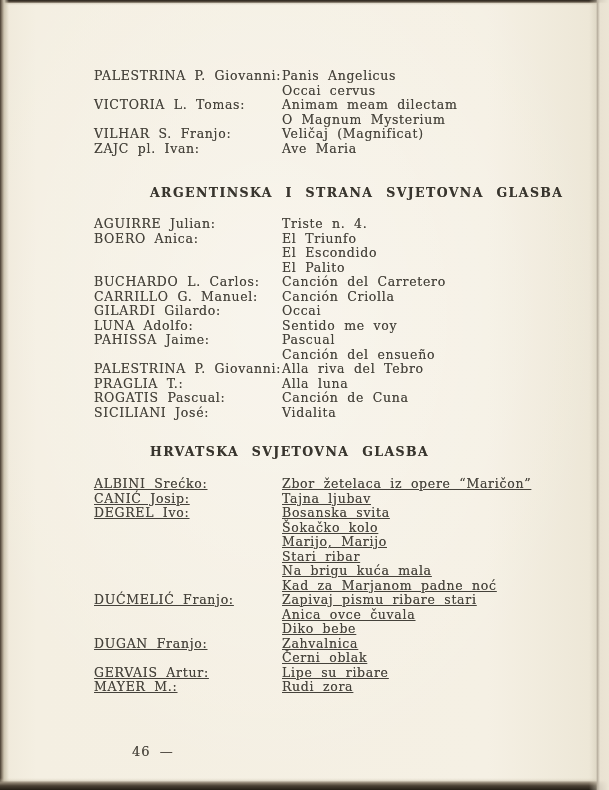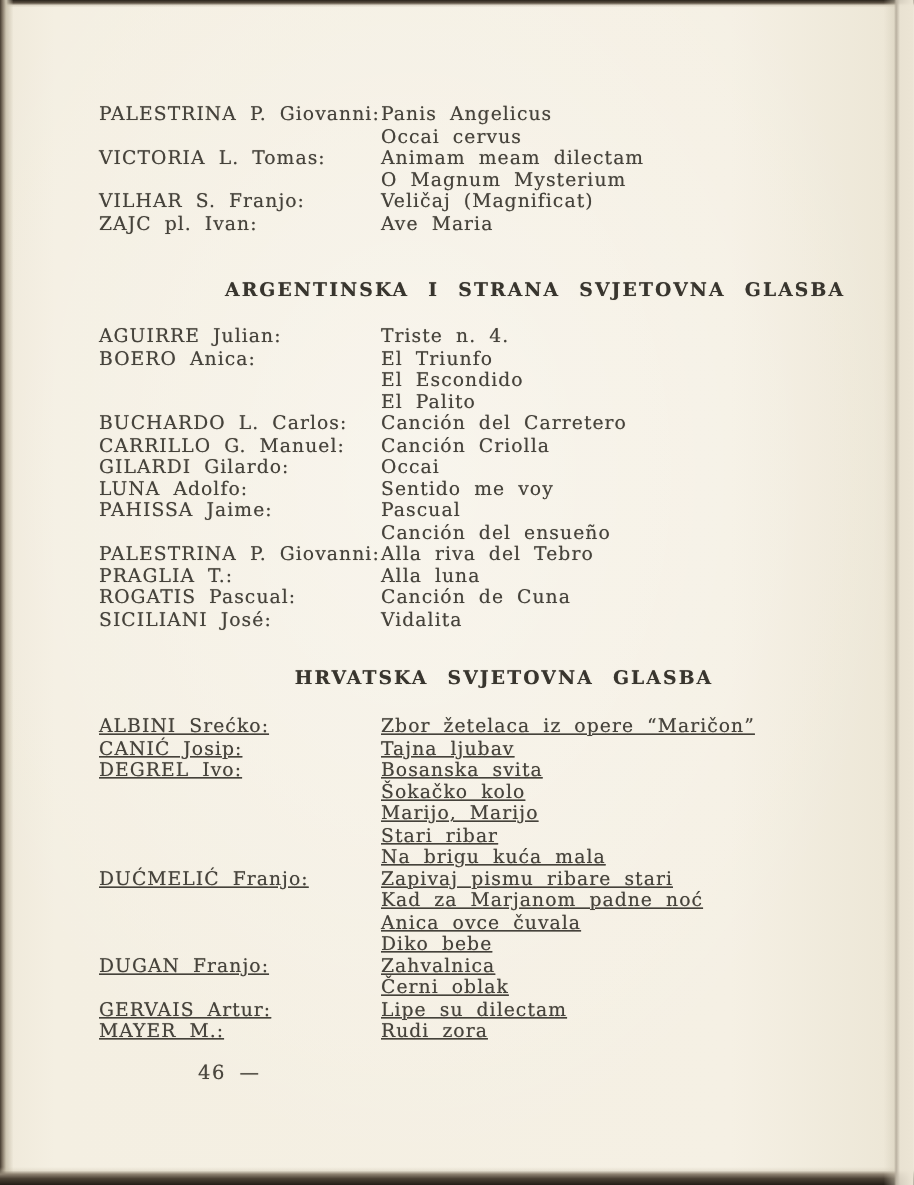--- a/index.html
+++ b/index.html
@@ -51,46 +51,46 @@
     word-spacing: 4px;
     text-shadow: 0 0 0.5px rgba(64,58,47,0.55);
   }
   .catalog {
     position: absolute;
     left: 0;
     right: 6px;
   }
   .row {
     display: flex;
-    padding-left: 66px;
+    padding-left: 94px;
     line-height: 14.5px;
     white-space: nowrap;
   }
   .composer {
     flex: 0 0 188px;
   }
   .work {
     flex: 1 1 auto;
   }
   .heading {
     position: absolute;
     left: 150px;
     width: 372px;
     margin: 0;
-    text-align: center;
+    text-align: left;
     font-size: 12.5px;
     font-weight: bold;
     letter-spacing: 1.4px;
     word-spacing: 7px;
     color: #38352e;
     white-space: nowrap;
   }
   .page-number {
     position: absolute;
-    top: 708px;
+    top: 744px;
     left: 132px;
     font-size: 13px;
     letter-spacing: 1px;
     color: #4a463e;
     text-align: center;
   }
 </style>
 </head>
 <body>
 
@@ -215,46 +215,46 @@
         </div>
         <div class="row">
           <span class="composer"></span>
           <span class="work">Stari ribar</span>
         </div>
         <div class="row">
           <span class="composer"></span>
           <span class="work">Na brigu kuća mala</span>
         </div>
         <div class="row">
+          <span class="composer"></span>
+          <span class="work">Kad za Marjanom padne noć</span>
+        </div>
+        <div class="row">
           <span class="composer">DUĆMELIĆ Franjo:</span>
           <span class="work">Zapivaj pismu ribare stari</span>
         </div>
         <div class="row">
           <span class="composer"></span>
-          <span class="work">Kad za Marjanom padne noć</span>
-        </div>
-        <div class="row">
-          <span class="composer"></span>
           <span class="work">Anica ovce čuvala</span>
         </div>
         <div class="row">
           <span class="composer"></span>
           <span class="work">Diko bebe</span>
         </div>
         <div class="row">
           <span class="composer">DUGAN Franjo:</span>
           <span class="work">Zahvalnica</span>
         </div>
         <div class="row">
           <span class="composer"></span>
           <span class="work">Černi oblak</span>
         </div>
         <div class="row">
           <span class="composer">GERVAIS Artur:</span>
-          <span class="work">Lipe su dilectam</span>
+          <span class="work">Lipe su ribare</span>
         </div>
         <div class="row">
           <span class="composer">MAYER M.:</span>
           <span class="work">Rudi zora</span>
         </div>
       </section>
 
     <div class="page-number">46 —</div>
   </main>
 </div>

